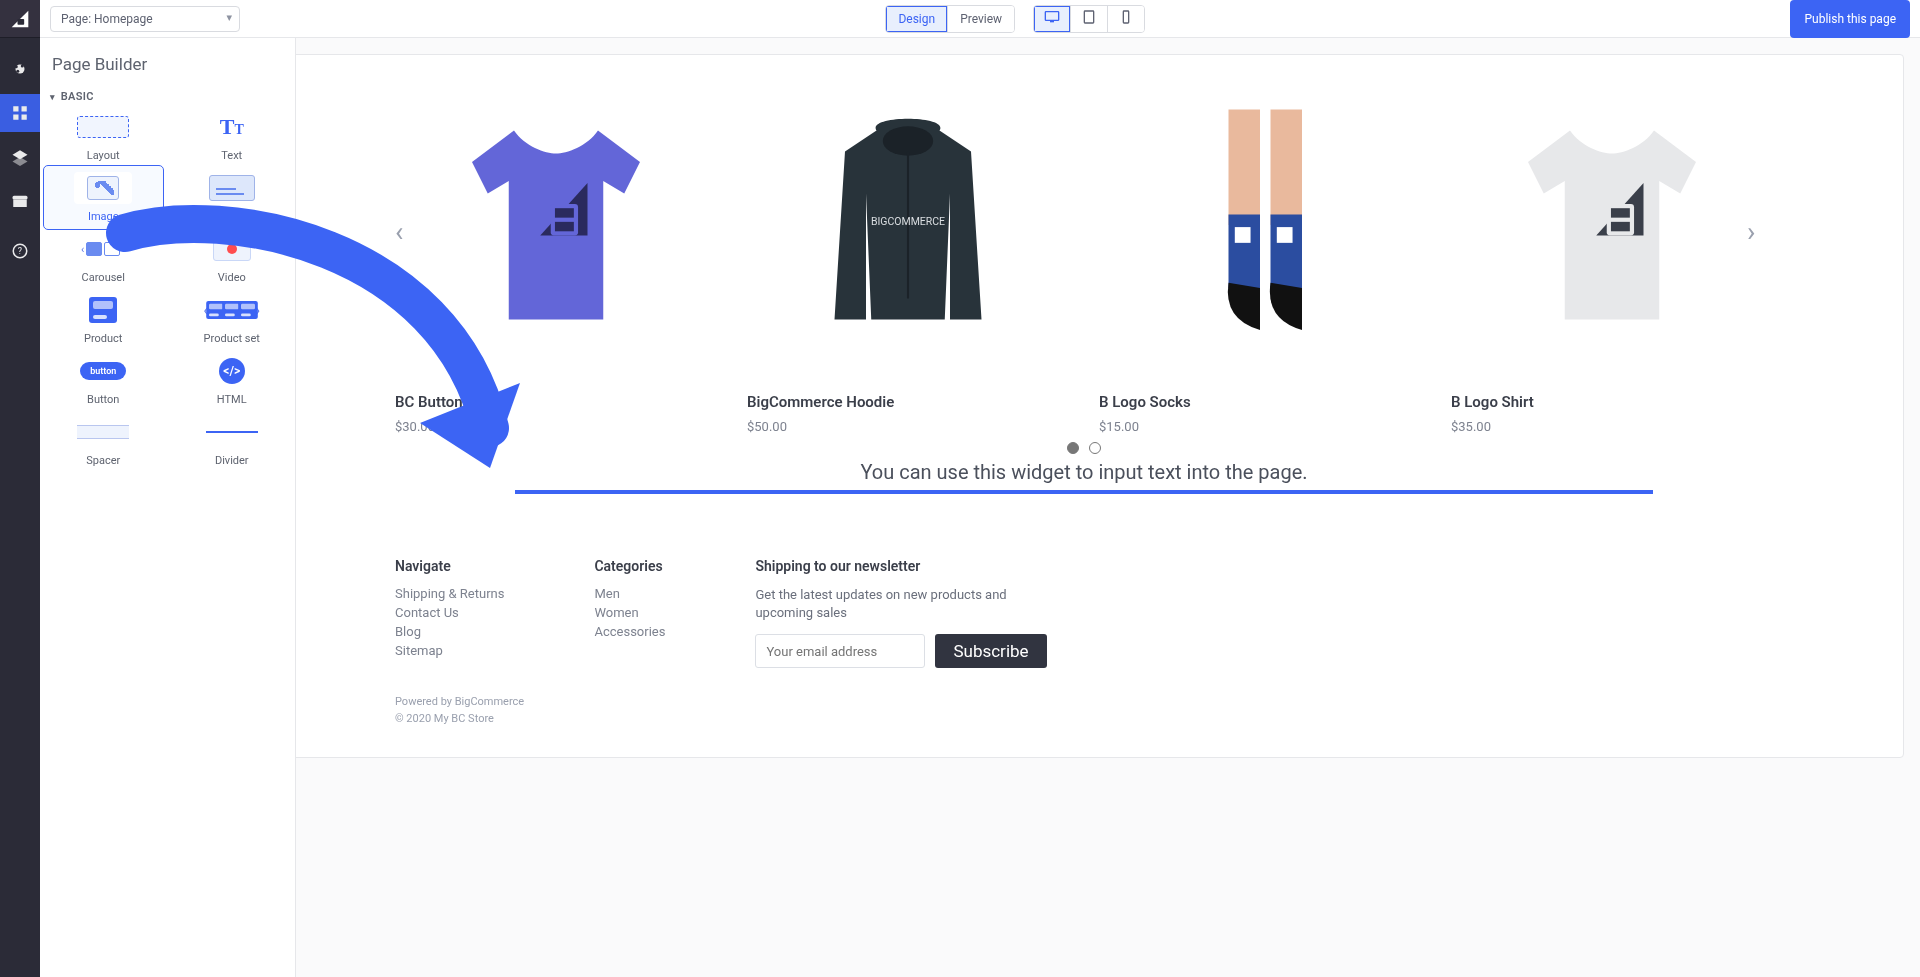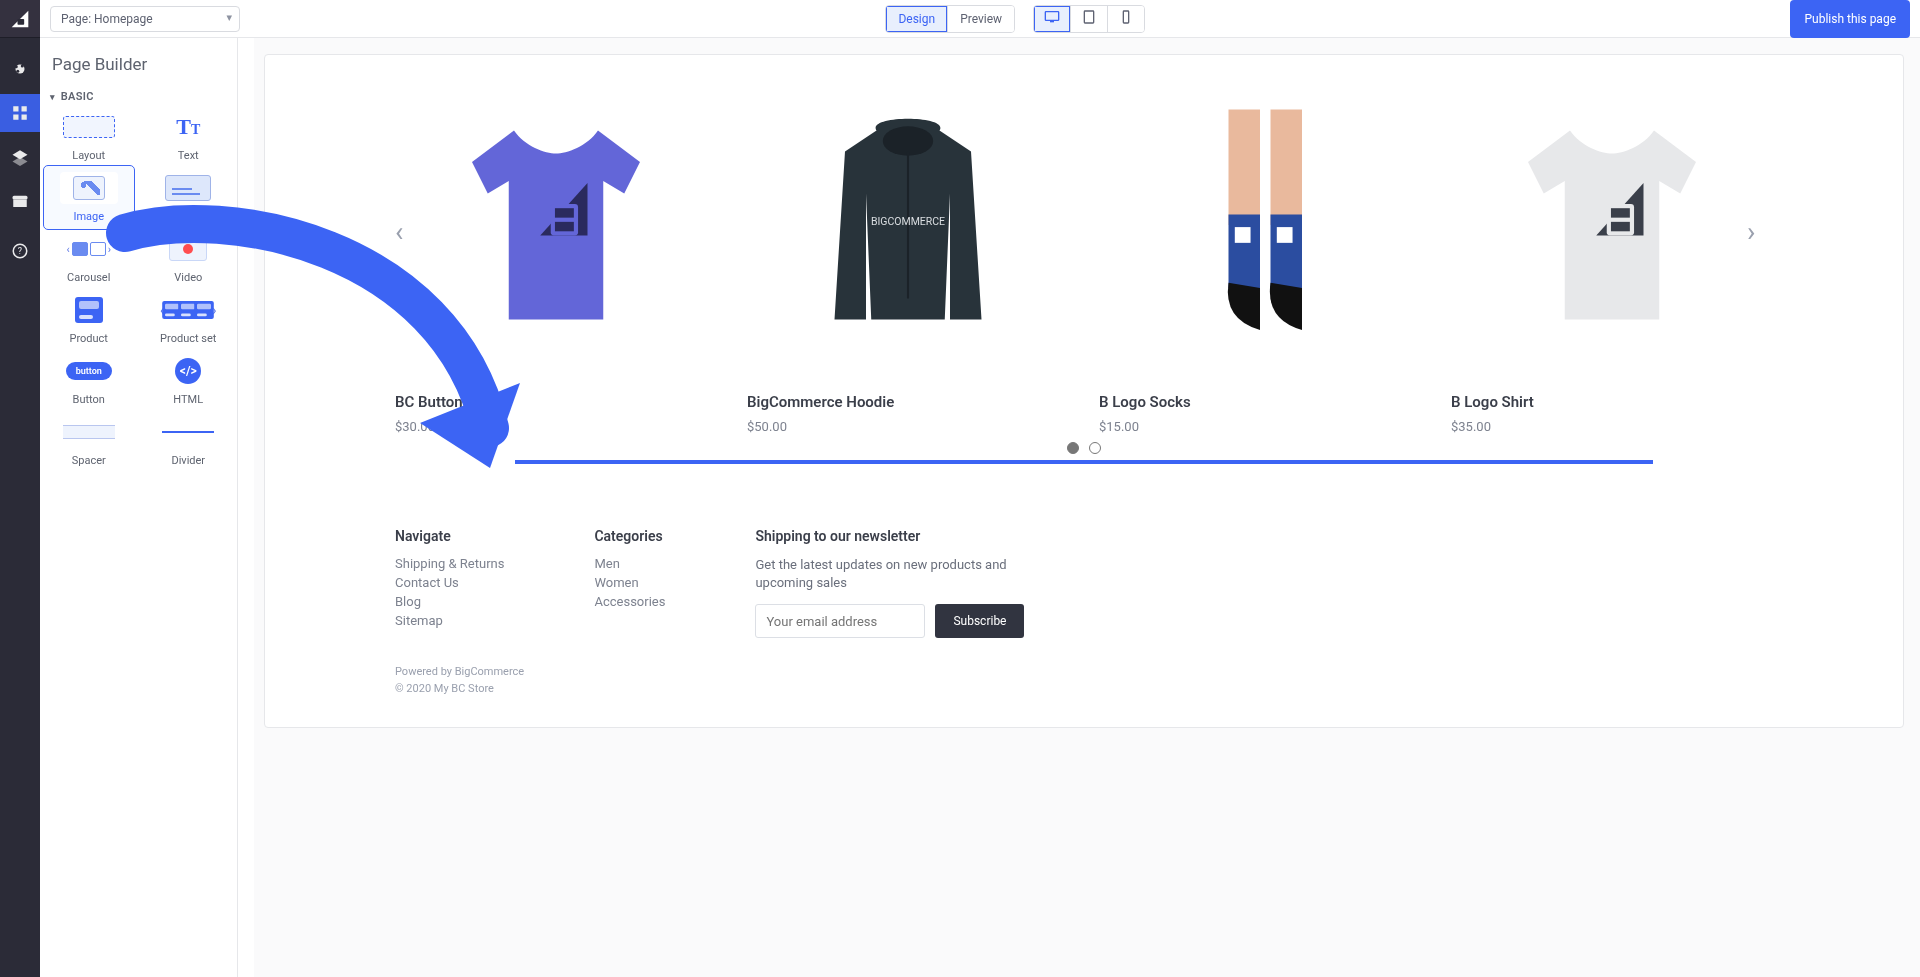--- a/index.html
+++ b/index.html
@@ -57,21 +57,21 @@
   .seg-icons button { padding: 0 10px; }
   .seg-icons svg { width: 16px; height: 16px; fill: currentColor; }
   .publish-btn {
     margin-left: auto;
     height: 38px; border-radius: 4px; background: #3c64f4; color: #fff;
     border: none; font: inherit; font-size: 12px; padding: 0 14px; cursor: pointer;
   }
 
   
   .side-panel {
-    position: absolute; top: 38px; left: 40px; bottom: 0; width: 198px;
+    position: absolute; top: 38px; left: 40px; bottom: 0; width: 256px;
     border-right: 1px solid #e6e7ea; padding: 14px 10px; background: #fff; z-index: 4;
   }
   .side-panel h1 {
     font-size: 17px; font-weight: 400; color: #5e636f; margin: 2px 0 16px 2px;
   }
   .group-head {
     font-size: 11px; font-weight: 600; color: #5e636f; letter-spacing: .3px; display: flex; align-items: center; gap: 6px; margin-bottom: 8px;
   }
   .group-head::before { content: "▾"; font-size: 9px; }
   .widget-grid {
@@ -191,21 +191,21 @@
   }
 
   .footer { margin-top: 64px; display: flex; gap: 90px; font-size: 13px; color: #6a6f7c; }
   .footer h4 { font-size: 14px; font-weight: 600; color: #3b3f4a; margin-bottom: 12px; }
   .footer a { display: block; color: #7d828f; text-decoration: none; margin-bottom: 4px; }
   .sub-row { display: flex; gap: 10px; margin-top: 12px; }
   .sub-row input {
     height: 34px; width: 170px; border: 1px solid #dcdfe5; border-radius: 3px; padding: 0 10px; font: inherit; font-size: 13px;
   }
   .sub-row button {
-    height: 34px; padding: 0 18px; background: #313440; color: #fff; border: none; border-radius: 3px; font: inherit; font-size: 12px; cursor: pointer;
+    height: 34px; padding: 0 18px; background: #313440; color: #fff; border: none; border-radius: 3px; font: inherit; font-size: 17px; cursor: pointer;
   }
   .meta { font-size: 11px; color: #9aa0ae; margin-top: 26px; line-height: 1.5; }
 
   
   .anno-arrow { position: absolute; left: 90px; top: 188px; z-index: 10; pointer-events: none; }
 </style>
 </head>
 <body>
 
 <div class="app">
@@ -431,20 +431,21 @@
           <div class="pname">B Logo Shirt</div>
           <div class="pprice">$35.00</div>
         </div>
       </div>
 
       <div class="dots">
         <span class="dot active"></span>
         <span class="dot"></span>
       </div>
 
+      <div class="text-widget">You can use this widget to input text into the page.</div>
       <div class="drop-bar"></div>
 
       <div class="footer">
         <div>
           <h4>Navigate</h4>
           <a>Shipping &amp; Returns</a>
           <a>Contact Us</a>
           <a>Blog</a>
           <a>Sitemap</a>
         </div>

